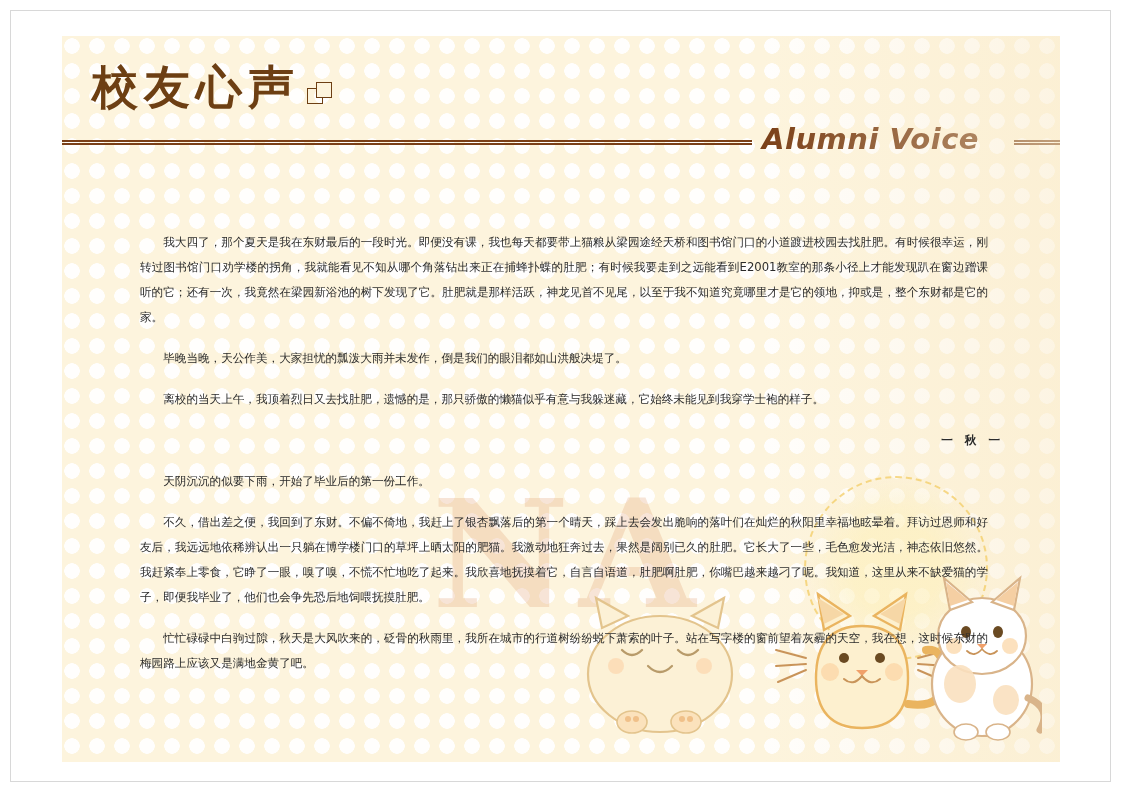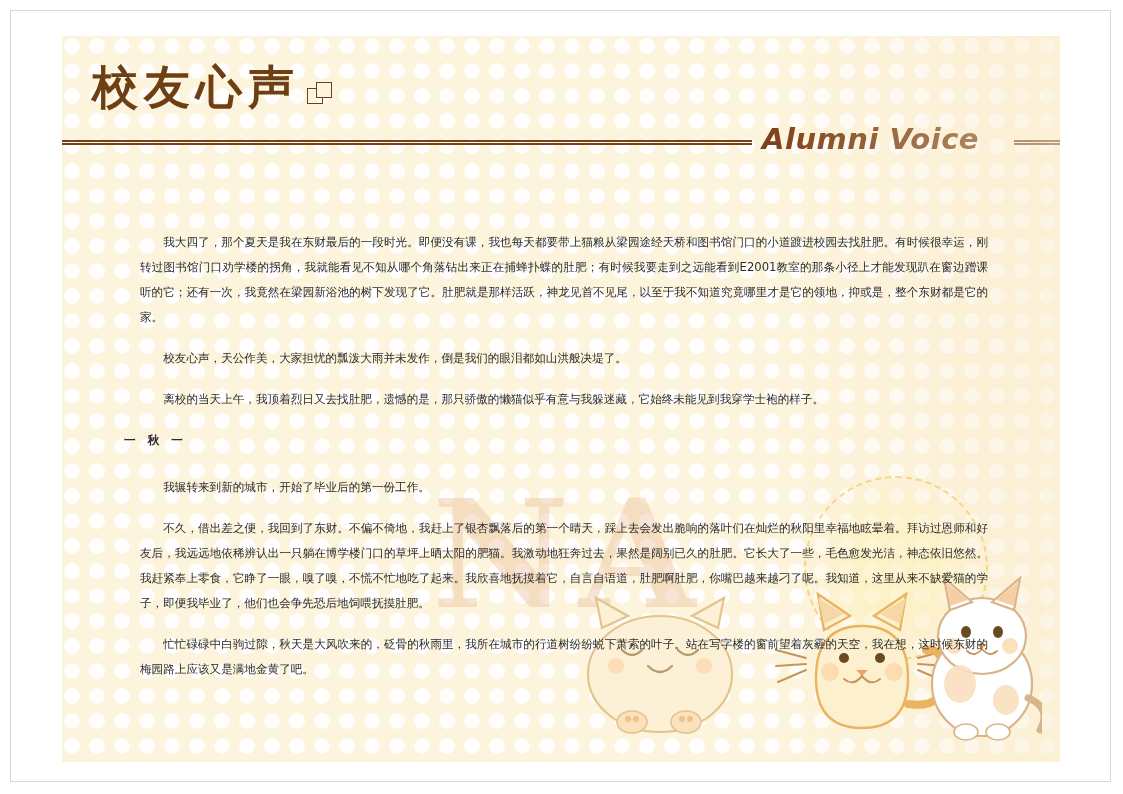--- a/index.html
+++ b/index.html
@@ -148,22 +148,22 @@
     color: #2b2b2b;
     text-align: justify;
     z-index: 3;
   }
   #article p {
     margin: 16px;
     text-indent: 2em;
   }
   #article p.section {
     text-indent: 0;
-    text-align: left;
-    margin: 14px 0 22px 0;
+    text-align: right;
+    margin: 14px 0 16px 0;
     font-weight: bold;
     letter-spacing: 4px;
   }
 
   
   #watermark {
     position: absolute;
     left: 370px;
     top: 430px;
     font-family: "DejaVu Serif", serif;
@@ -219,26 +219,26 @@
       <div id="rule-left"></div>
       <div id="title-en">Alumni Voice</div>
       <div id="rule-right"></div>
     </div>
 
     <div id="watermark">NA</div>
     <div id="halo"></div>
 
     <div id="article">
       <p>我大四了，那个夏天是我在东财最后的一段时光。即便没有课，我也每天都要带上猫粮从梁园途经天桥和图书馆门口的小道踱进校园去找肚肥。有时候很幸运，刚转过图书馆门口劝学楼的拐角，我就能看见不知从哪个角落钻出来正在捕蜂扑蝶的肚肥；有时候我要走到之远能看到E2001教室的那条小径上才能发现趴在窗边蹭课听的它；还有一次，我竟然在梁园新浴池的树下发现了它。肚肥就是那样活跃，神龙见首不见尾，以至于我不知道究竟哪里才是它的领地，抑或是，整个东财都是它的家。</p>
-      <p>校友心声，天公作美，大家担忧的瓢泼大雨并未发作，倒是我们的眼泪都如山洪般决堤了。</p>
+      <p>毕晚当晚，天公作美，大家担忧的瓢泼大雨并未发作，倒是我们的眼泪都如山洪般决堤了。</p>
       <p>离校的当天上午，我顶着烈日又去找肚肥，遗憾的是，那只骄傲的懒猫似乎有意与我躲迷藏，它始终未能见到我穿学士袍的样子。</p>
 
       <p class="section">一 秋 一</p>
 
-      <p>我辗转来到新的城市，开始了毕业后的第一份工作。</p>
+      <p>天阴沉沉的似要下雨，开始了毕业后的第一份工作。</p>
       <p>不久，借出差之便，我回到了东财。不偏不倚地，我赶上了银杏飘落后的第一个晴天，踩上去会发出脆响的落叶们在灿烂的秋阳里幸福地眩晕着。拜访过恩师和好友后，我远远地依稀辨认出一只躺在博学楼门口的草坪上晒太阳的肥猫。我激动地狂奔过去，果然是阔别已久的肚肥。它长大了一些，毛色愈发光洁，神态依旧悠然。我赶紧奉上零食，它睁了一眼，嗅了嗅，不慌不忙地吃了起来。我欣喜地抚摸着它，自言自语道，肚肥啊肚肥，你嘴巴越来越刁了呢。我知道，这里从来不缺爱猫的学子，即便我毕业了，他们也会争先恐后地饲喂抚摸肚肥。</p>
       <p>忙忙碌碌中白驹过隙，秋天是大风吹来的，砭骨的秋雨里，我所在城市的行道树纷纷蜕下萧索的叶子。站在写字楼的窗前望着灰霾的天空，我在想，这时候东财的梅园路上应该又是满地金黄了吧。</p>
     </div>
 
     <div id="cats">
       <svg width="480" height="190" viewBox="0 0 480 190" xmlns="http://www.w3.org/2000/svg">
 
         <g>
           <ellipse cx="98" cy="120" rx="72" ry="58" fill="#fcf1d6" stroke="#e3c48d" stroke-width="2.2"></ellipse>
           <path d="M40 74 L34 44 L66 62 Z" fill="#fcf1d6" stroke="#e3c48d" stroke-width="2.2"></path>

